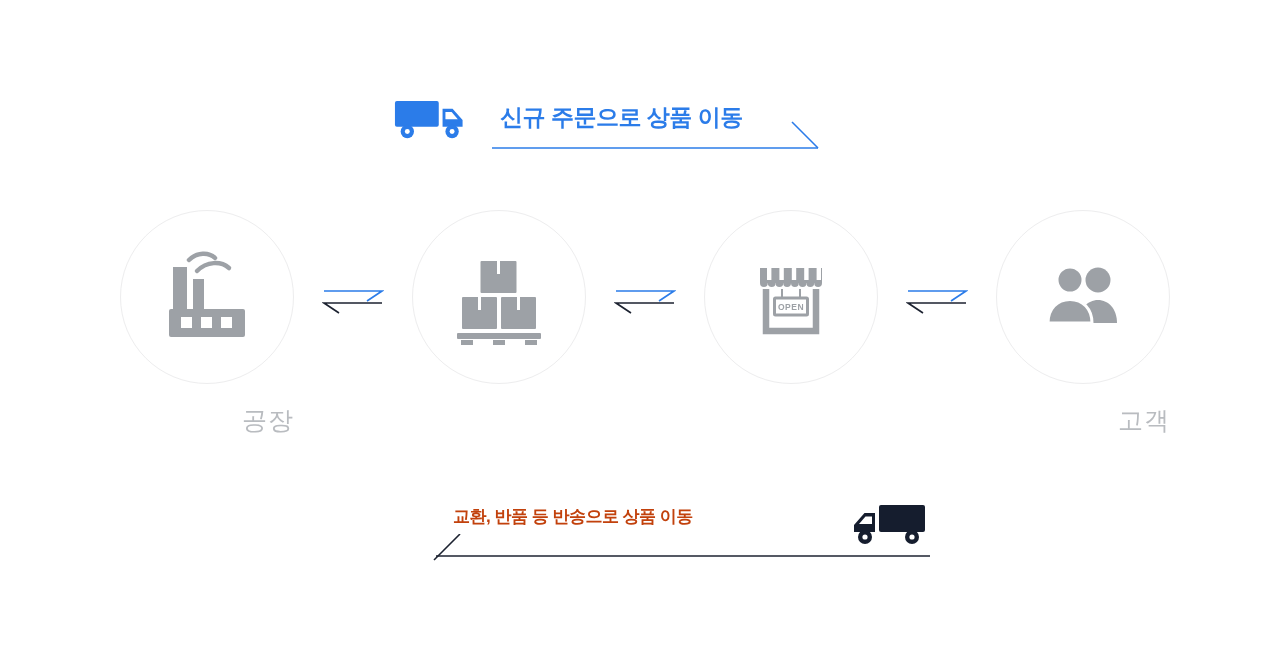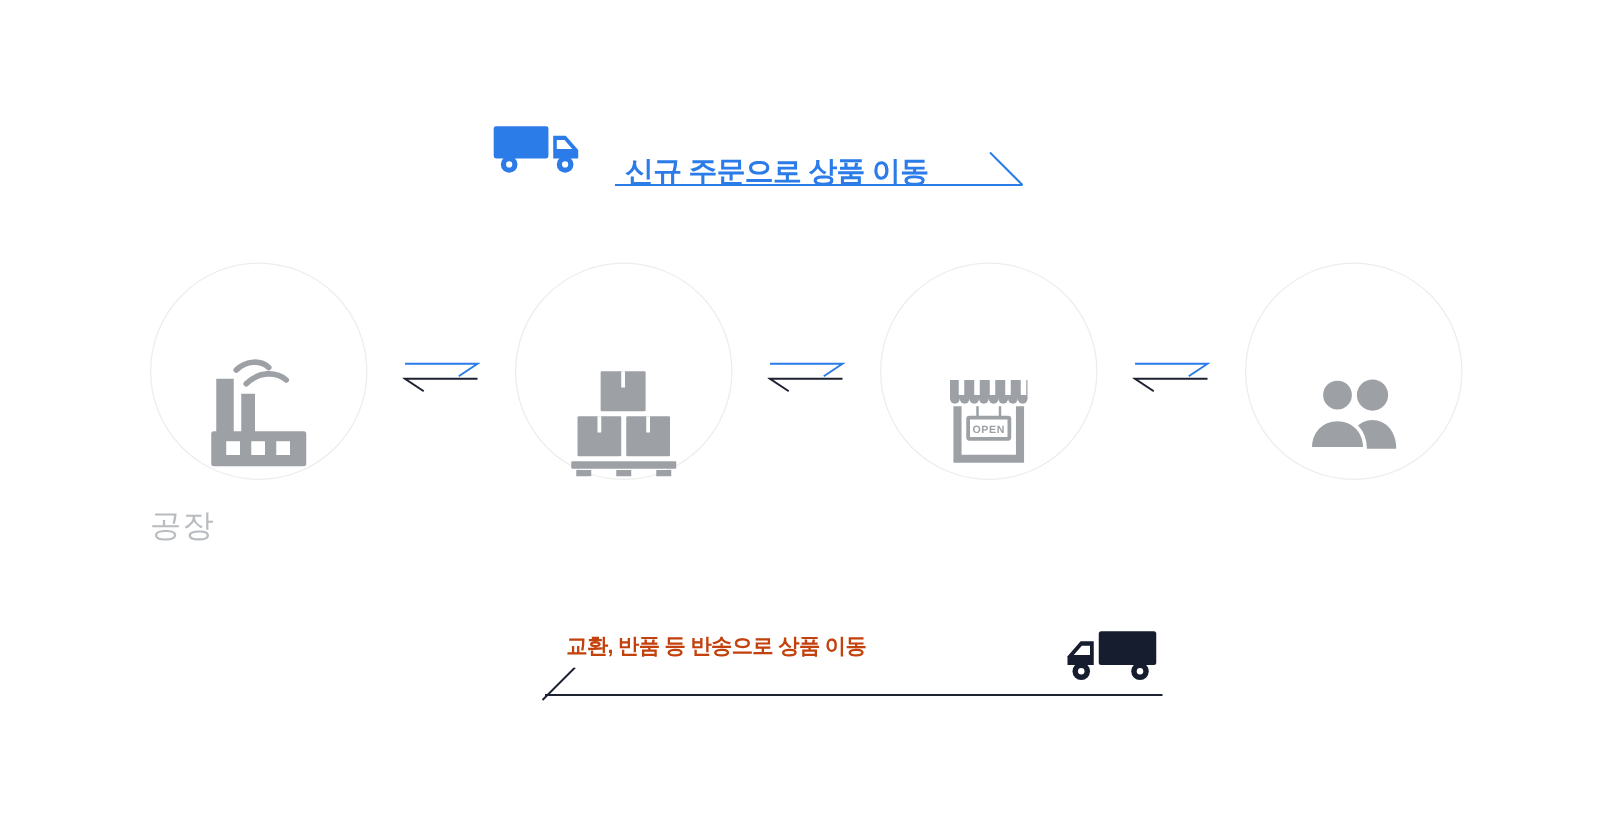--- a/index.html
+++ b/index.html
@@ -6,32 +6,32 @@
   .canvas{
     position:relative;width:1280px;height:651px;background:#ffffff;
     font-family:"Liberation Sans","DejaVu Sans",sans-serif;overflow:hidden;
   }
   .abs{position:absolute;}
 
   
   .top-truck{left:394px;top:96px;width:80px;height:52px;color:#2b7ce9;}
   .top-flow-label{
     left:500px;top:102px;font-size:23px;font-weight:bold;color:#2b7ce9;
-    letter-spacing:-0.5px;white-space:nowrap;margin-top:20px;
+    letter-spacing:-0.5px;white-space:nowrap;
   }
   .top-arrow{left:488px;top:106px;width:340px;height:48px;}
 
   
   .node-circle{
     position:absolute;top:210px;width:172px;height:172px;border:1px solid #ededee;
-    border-radius:50%;background:#ffffff;display:flex;align-items:flex-end;justify-content:center;
+    border-radius:50%;background:#ffffff;display:flex;align-items:center;justify-content:center;
   }
   .node-circle svg{width:100px;height:100px;}
   .node-label{
-    position:absolute;top:404px;width:174px;text-align:left;
+    position:absolute;top:404px;width:174px;text-align:right;
     font-size:25px;color:#b9bcc0;letter-spacing:1px;white-space:nowrap;
   }
   .c1{left:120px;} .c2{left:412px;} .c3{left:704px;} .c4{left:996px;}
 
   
   .xarrow{width:62px;height:32px;top:284px;}
   .x1{left:322px;} .x2{left:614px;} .x3{left:906px;}
 
   
   .bottom-flow-label{
@@ -156,20 +156,21 @@
       <g fill="#9da1a6">
         <circle cx="65" cy="33" r="12.5"></circle>
         <path d="M46 76 c0 -14 8.5 -23 19 -23 s19 9 19 23 z"></path>
       </g>
       <g fill="#9da1a6" stroke="#ffffff" stroke-width="3">
         <circle cx="37" cy="33" r="13"></circle>
         <path d="M15 76 c0 -14 9 -23.5 22 -23.5 s22 9.5 22 23.5 z"></path>
       </g>
     </svg>
   </div>
+  <div class="node-label c4">고객</div>
 
   <div class="abs bottom-flow-label">교환, 반품 등 반송으로 상품 이동</div>
 
   <svg class="abs bottom-truck" viewBox="0 0 84 54" aria-hidden="true">
     <g transform="translate(84,0) scale(-1,1)">
       <g fill="currentColor">
         <rect x="1" y="5" width="46" height="27" rx="2"></rect>
         <path d="M51 13 h10.5 L72 25 v7 h-21 z"></path>
         <circle cx="14" cy="37" r="7"></circle>
         <circle cx="61" cy="37" r="7"></circle>

